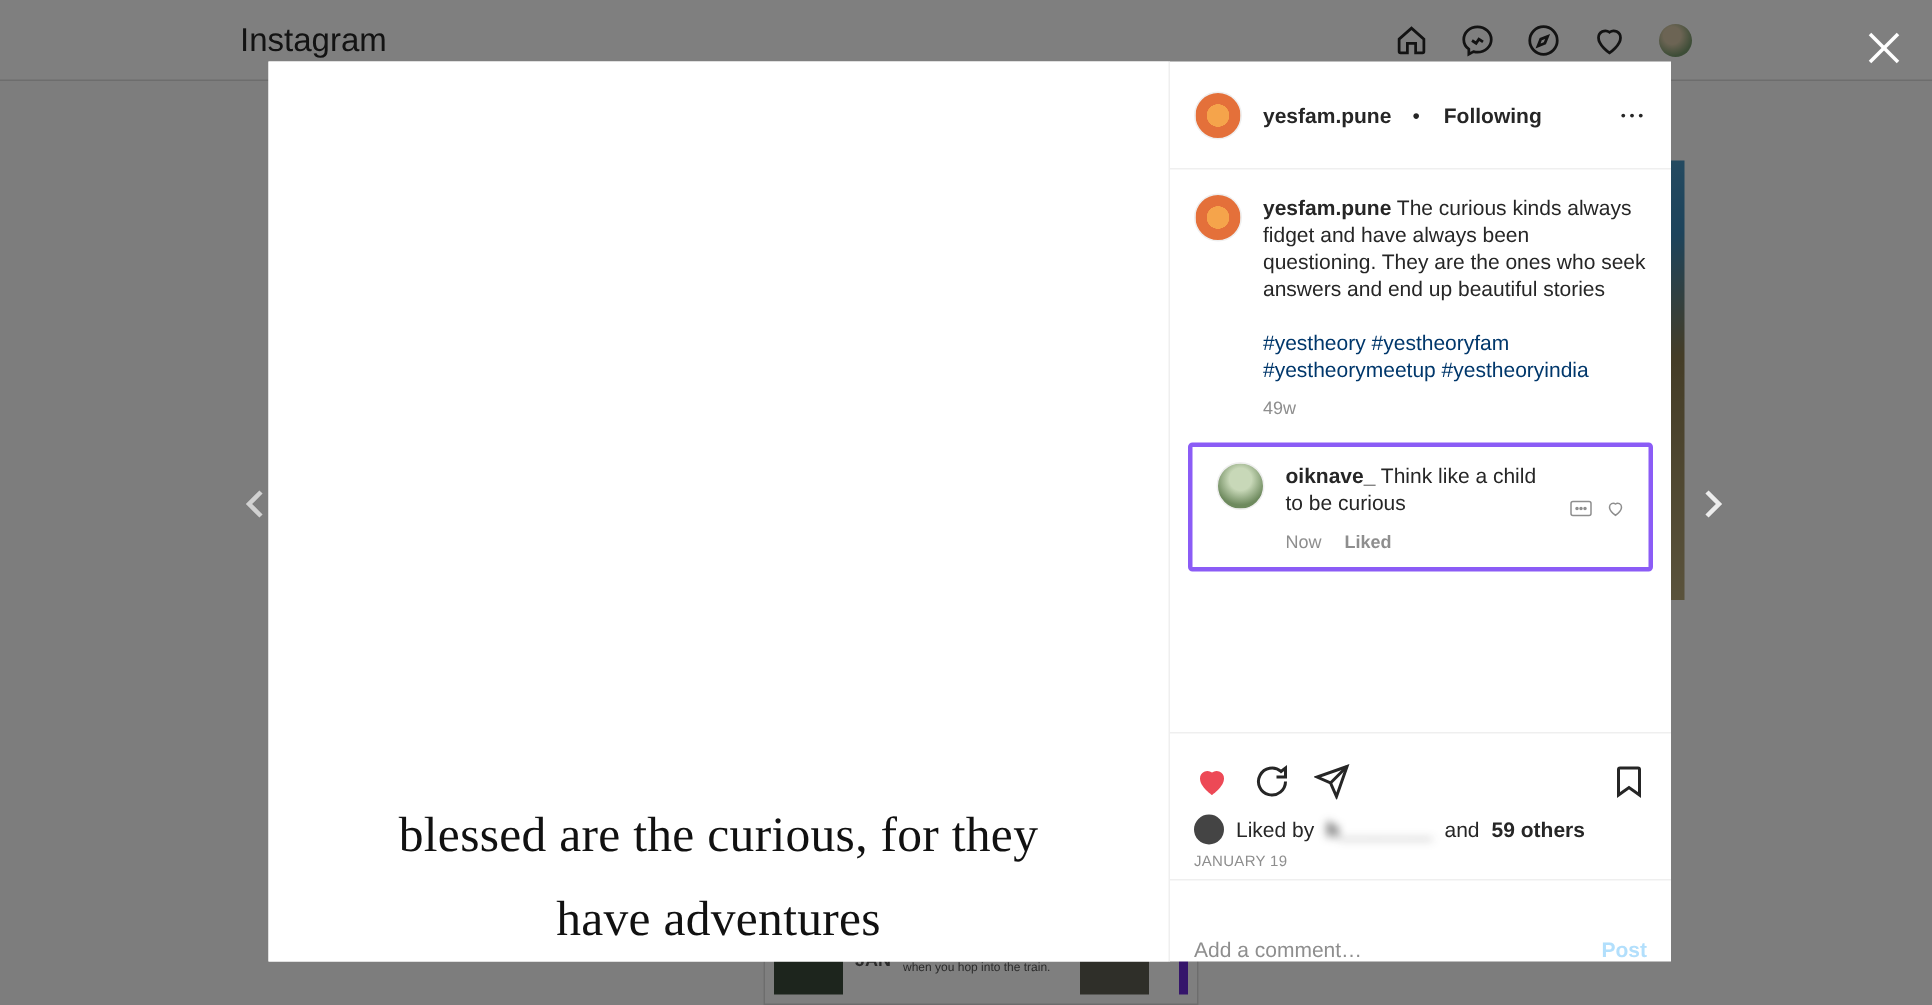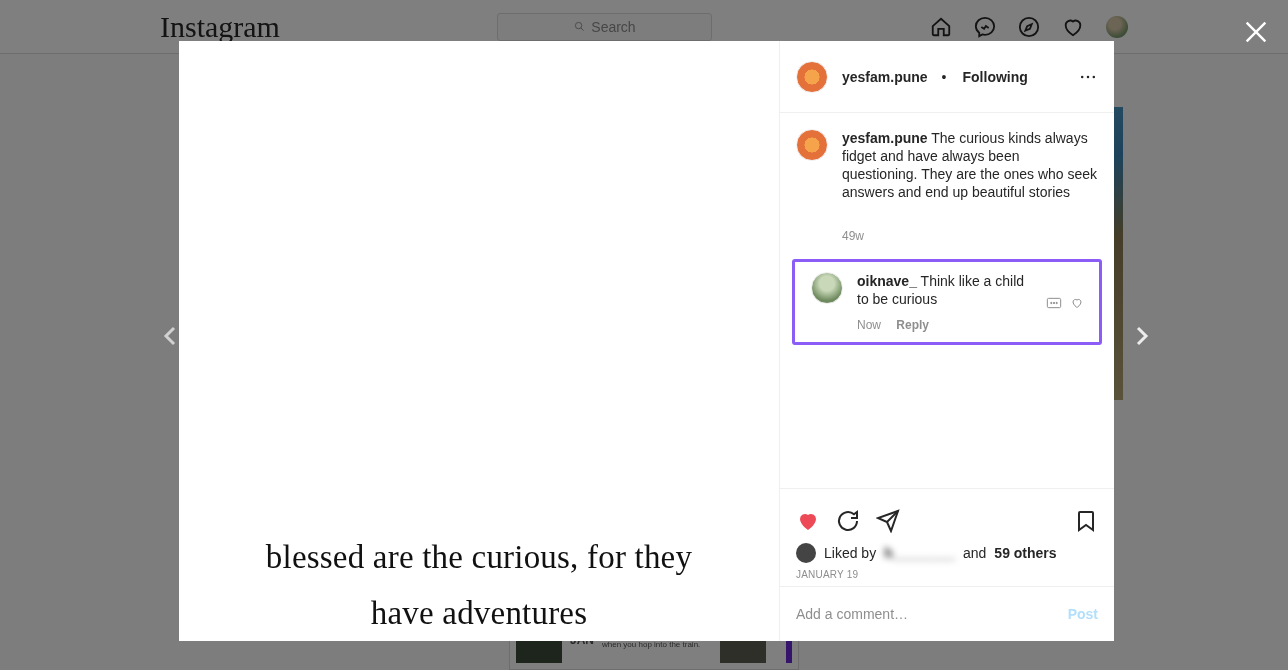--- a/index.html
+++ b/index.html
@@ -15,22 +15,22 @@
   .topbar {
     height: 54px;
     border-bottom: 1px solid #dbdbdb;
     background: #fff;
     display: flex;
     align-items: center;
     justify-content: space-between;
     padding: 0 160px;
   }
   .logo {
-    font-family: Liberation Serif, serif;
-    font-size: 30px;
+    font-family: Liberation Sans, sans-serif;
+    font-size: 22px;
     font-weight: 500;
     color: #262626;
   }
   .search {
     width: 215px;
     height: 28px;
     background: #fafafa;
     border: 1px solid #dbdbdb;
     border-radius: 3px;
     display: flex;
@@ -155,21 +155,21 @@
   .likes-row { display:flex; align-items:center; gap:8px; margin-top:10px; font-size:14px; color:#262626;}
   .likes-row .av-xs { width:20px;height:20px;border-radius:50%; background:#444;}
   .likes-row b { font-weight:600;}
   .blur-name { filter: blur(3px); font-weight:600;}
   .date { font-size:10px; letter-spacing:.2px; color:#8e8e8e; margin-top:6px;}
 
   .addc {
     border-top:1px solid #efefef;
     height: 55px;
     display:flex;
-    align-items:center;
+    align-items:flex-end;
     padding: 0 16px;
   }
   .addc input {
     flex:1; border:none; outline:none;
     font-size:14px; color:#262626;
     background:transparent;
   }
   .addc input::placeholder{ color:#8e8e8e;}
   .post-btn { font-size:14px; font-weight:600; color:#b2dffc; }
 
@@ -187,27 +187,20 @@
   }
   .chev.l { left: 159px; }
   .chev.r { right: 135px; color: rgba(255,255,255,.85);}
 </style>
 </head>
 <body>
 
 <div class="page">
   <div class="topbar">
     <div class="logo">Instagram</div>
-    <div class="search">
-      <svg width="11" height="11" viewBox="0 0 24 24" fill="none" stroke="#8e8e8e" stroke-width="2">
-          <circle cx="10" cy="10" r="7"></circle>
-          <line x1="21" y1="21" x2="15" y2="15"></line>
-        </svg>
-      <span>Search</span>
-    </div>
     <div class="nav-icons">
       <svg viewBox="0 0 24 24" fill="none" stroke="#262626" stroke-width="2">
           <path d="M3 11 12 3l9 8v9a1 1 0 0 1-1 1h-5v-7h-6v7H4a1 1 0 0 1-1-1z"></path>
         </svg>
       <svg viewBox="0 0 24 24" fill="none" stroke="#262626" stroke-width="2">
           <path d="M12 2C6.5 2 2 6.1 2 11.2c0 2.9 1.4 5.4 3.7 7.1V22l3.4-1.9c.9.2 1.9.4 2.9.4 5.5 0 10-4.1 10-9.2S17.5 2 12 2z"></path>
           <path d="m8 12 3 2 2-3 3 2" fill="none"></path>
         </svg>
       <svg viewBox="0 0 24 24" fill="none" stroke="#262626" stroke-width="2">
           <circle cx="12" cy="12" r="10"></circle>
@@ -262,33 +255,34 @@
         </svg>
     </div>
 
     <div class="scroll">
       <div class="entry">
         <div class="av32"></div>
         <div class="txt">
           <span class="u">yesfam.pune</span>
           <span>The curious kinds always fidget and have always been questioning. They are the ones who seek answers and end up beautiful stories</span>
           <br><br>
+          <span class="hash">#yestheory #yestheoryfam #yestheorymeetup #yestheoryindia</span>
           <div class="meta">49w</div>
         </div>
       </div>
 
       <div class="hl-box">
         <div class="entry" style="margin-bottom:0;">
           <div class="av32 c2"></div>
           <div class="txt">
             <span class="u">oiknave_</span>
             <span>Think like a child to be curious</span>
             <div class="meta">
               <span>Now</span>
-              <span class="reply">Reply</span>
+              <span class="reply">Liked</span>
             </div>
           </div>
           <div class="cmt-like">
             <svg width="22" height="16" viewBox="0 0 24 24" fill="none" stroke="#8e8e8e" stroke-width="1.5">
                 <rect x="2" y="5" width="20" height="14" rx="2"></rect>
                 <circle cx="8" cy="12" r="1" fill="#8e8e8e"></circle>
                 <circle cx="12" cy="12" r="1" fill="#8e8e8e"></circle>
                 <circle cx="16" cy="12" r="1" fill="#8e8e8e"></circle>
               </svg>
             <svg width="12" height="12" viewBox="0 0 24 24" fill="none" stroke="#8e8e8e" stroke-width="2">

